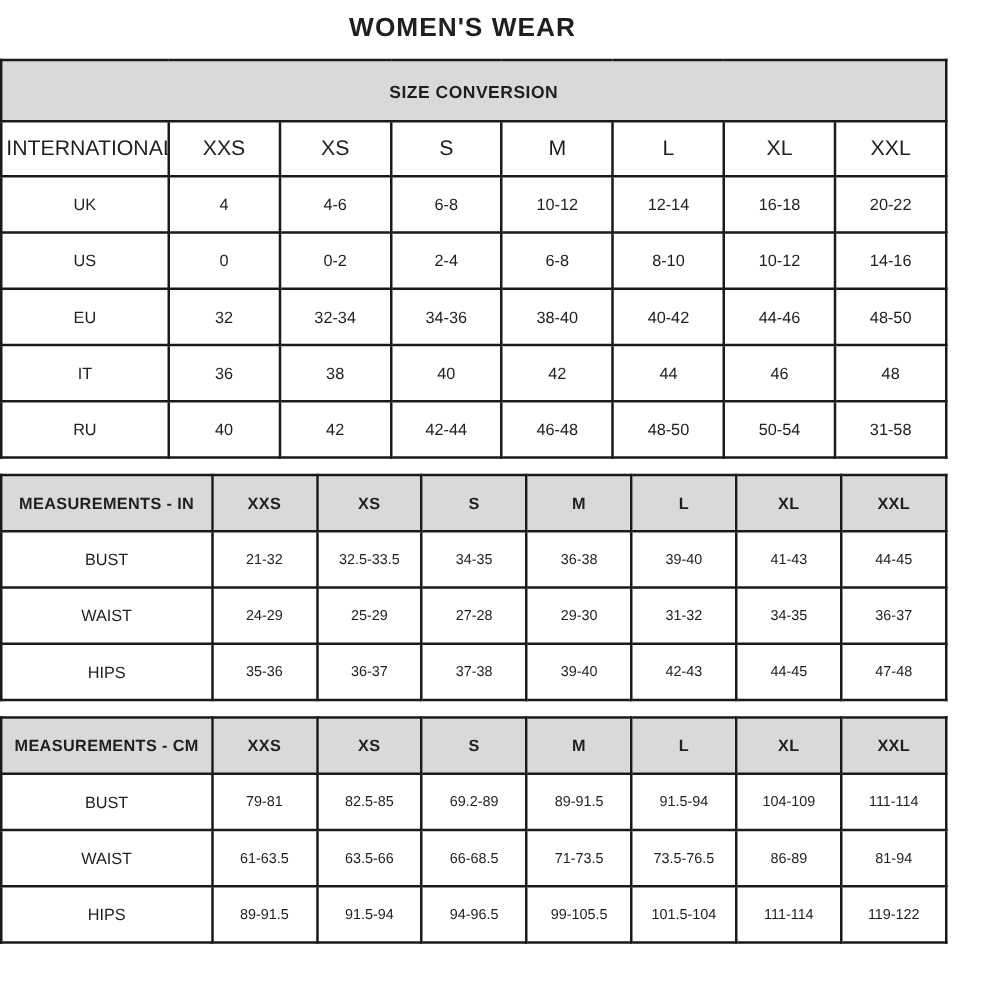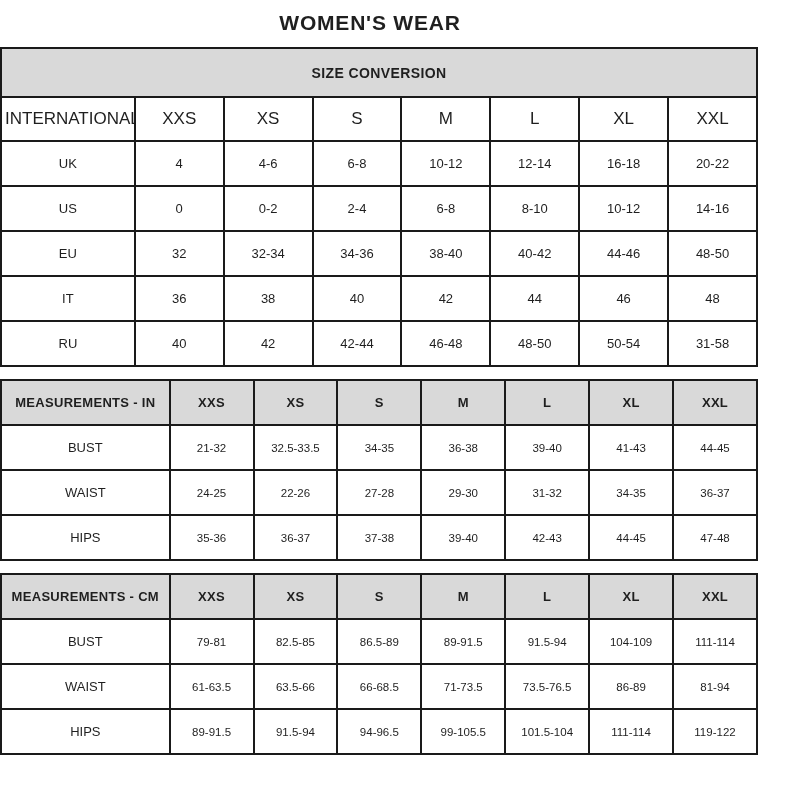--- a/index.html
+++ b/index.html
@@ -169,22 +169,22 @@
           <td>21-32</td>
           <td>32.5-33.5</td>
           <td>34-35</td>
           <td>36-38</td>
           <td>39-40</td>
           <td>41-43</td>
           <td>44-45</td>
         </tr>
         <tr>
           <td class="row-label">WAIST</td>
-          <td>24-25</td>
-          <td>22-26</td>
+          <td>24-29</td>
+          <td>25-29</td>
           <td>27-28</td>
           <td>29-30</td>
           <td>31-32</td>
           <td>34-35</td>
           <td>36-37</td>
         </tr>
         <tr>
           <td class="row-label">HIPS</td>
           <td>35-36</td>
           <td>36-37</td>
@@ -218,21 +218,21 @@
           <th class="gray">L</th>
           <th class="gray">XL</th>
           <th class="gray">XXL</th>
         </tr>
     </thead>
     <tbody id="cm-body">
         <tr>
           <td class="row-label">BUST</td>
           <td>79-81</td>
           <td>82.5-85</td>
-          <td>86.5-89</td>
+          <td>69.2-89</td>
           <td>89-91.5</td>
           <td>91.5-94</td>
           <td>104-109</td>
           <td>111-114</td>
         </tr>
         <tr>
           <td class="row-label">WAIST</td>
           <td>61-63.5</td>
           <td>63.5-66</td>
           <td>66-68.5</td>

